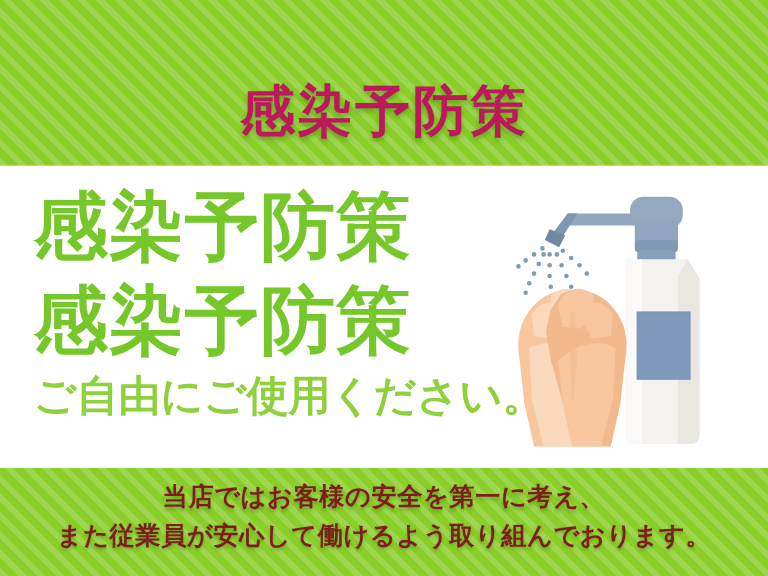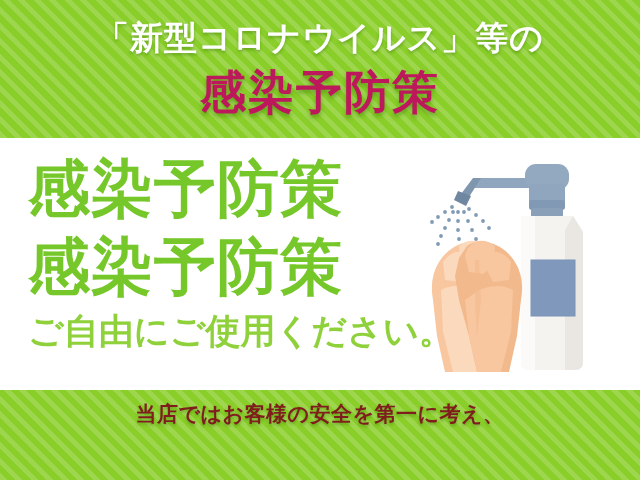--- a/index.html
+++ b/index.html
@@ -63,21 +63,20 @@
   .illus{position:absolute;left:425px;top:150px;width:205px;height:235px;}
   .illus svg{display:block;width:205px;height:235px;}
 </style>
 </head>
 <body>
 
 <div class="poster">
 
   <div class="band band-top"></div>
 
-  <div class="hdr-line1">「新型コロナウイルス」等の</div>
   <div class="hdr-line2">感染予防策</div>
 
   <div class="main-text">
     <div class="big1">感染予防策</div>
     <div class="big2">感染予防策</div>
     <div class="sub">ご自由にご使用ください。</div>
   </div>
 
   <div class="illus">
     <svg viewBox="0 0 205 235" xmlns="http://www.w3.org/2000/svg">
@@ -159,14 +158,15 @@
         <path d="M88 140 Q74 132 54 140 L40 150 L44 186 L52 222
                  L76 222 L86 182 Z" fill="#f8c69f"></path>
 
         <path d="M50 110 L54 110 L56 150 L52 186 L50 150 Z" fill="#f2b98c" opacity=".55"></path>
       </g>
     </svg>
   </div>
 
   <div class="band band-bottom"></div>
   <div class="ftr ftr1">当店ではお客様の安全を第一に考え、</div>
+  <div class="ftr ftr2">また従業員が安心して働けるよう取り組んでおります。</div>
 
 </div>
 
 </body></html>

